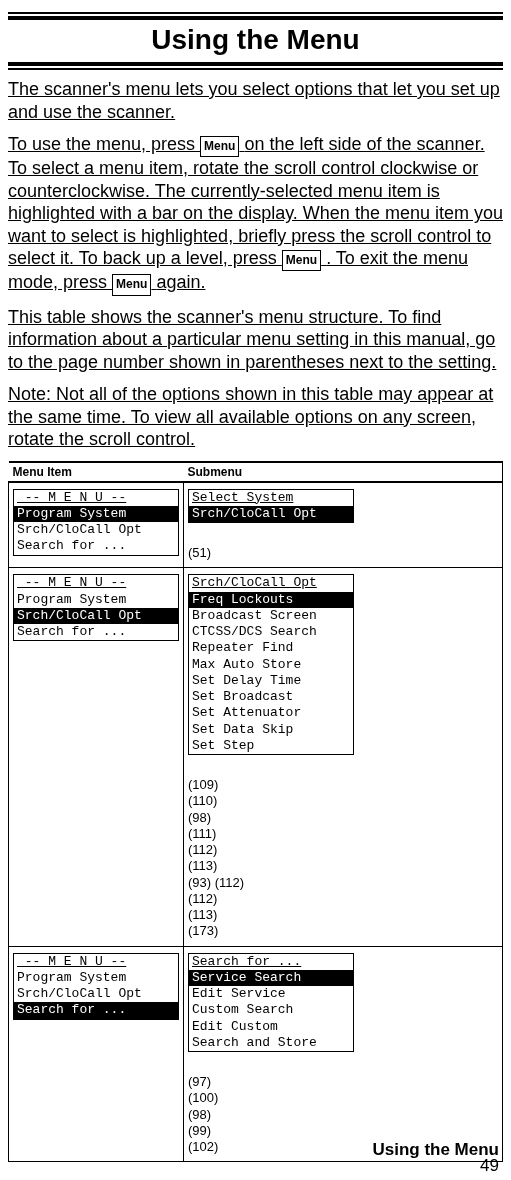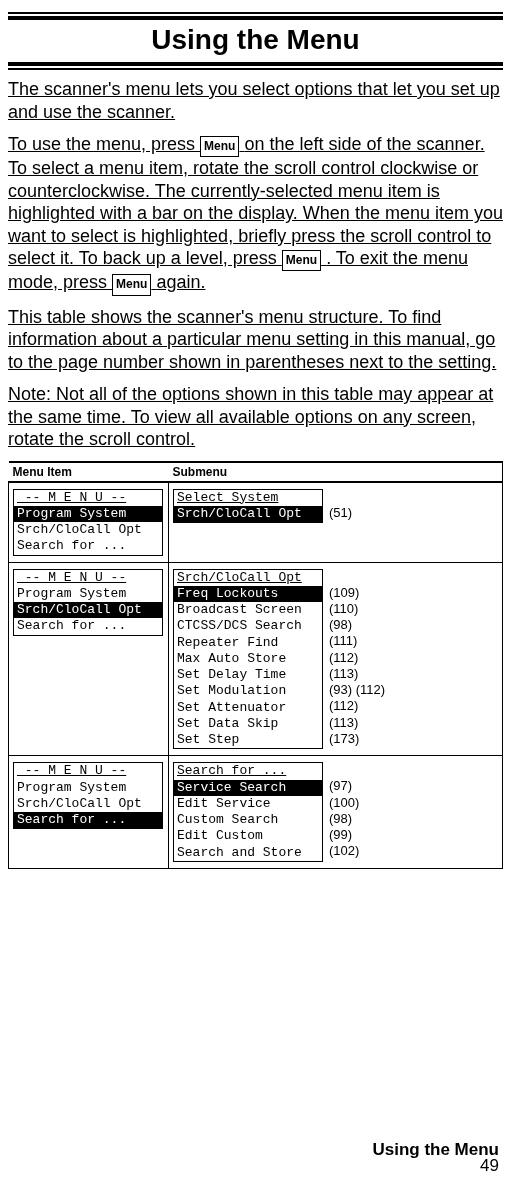--- a/index.html
+++ b/index.html
@@ -49,28 +49,28 @@
       border: 1px solid black;
       vertical-align: top;
       padding: 6px 4px;
       font-size: 14px;
     }
     .lcd {
       border: 1px solid black;
       font-family: "Courier New", monospace;
       font-size: 13px;
       line-height: 1.25;
-      width: 150px;
+      width: 166px;
       display: inline-block;
       vertical-align: top;
     }
     .lcd-line { padding: 0 3px; white-space: pre; }
     .lcd-under { text-decoration: underline; padding: 0 3px; white-space: pre; }
     .hl { background: black; color: white; display: block; padding: 0 3px; white-space: pre; }
-    .submenu-cell { display: flex; flex-direction: row; align-items: flex-start; gap: 6px; }
+    .submenu-cell { display: flex; flex-direction: column; align-items: flex-start; gap: 6px; }
     .pages { font-size: 13px; line-height: 1.25; padding-top: 16px; font-family: Arial, sans-serif;}
     .pages div { white-space: nowrap; }
     .footer {
       position: absolute;
       bottom: 20px;
       right: 12px;
       text-align: right;
       font-size: 17px;
       font-weight: bold;
     }
@@ -130,21 +130,21 @@
         <td>
           <div class="submenu-cell">
             <div class="lcd">
               <div class="lcd-under">Srch/CloCall Opt</div>
               <div class="hl">Freq Lockouts   </div>
               <div class="lcd-line">Broadcast Screen</div>
               <div class="lcd-line">CTCSS/DCS Search</div>
               <div class="lcd-line">Repeater Find</div>
               <div class="lcd-line">Max Auto Store</div>
               <div class="lcd-line">Set Delay Time</div>
-              <div class="lcd-line">Set Modulation</div>
+              <div class="lcd-line">Set Broadcast</div>
               <div class="lcd-line">Set Attenuator</div>
               <div class="lcd-line">Set Data Skip</div>
               <div class="lcd-line">Set Step</div>
             </div>
             <div class="pages">
               <div>(109)</div>
               <div>(110)</div>
               <div>(98)</div>
               <div>(111)</div>
               <div>(112)</div>

